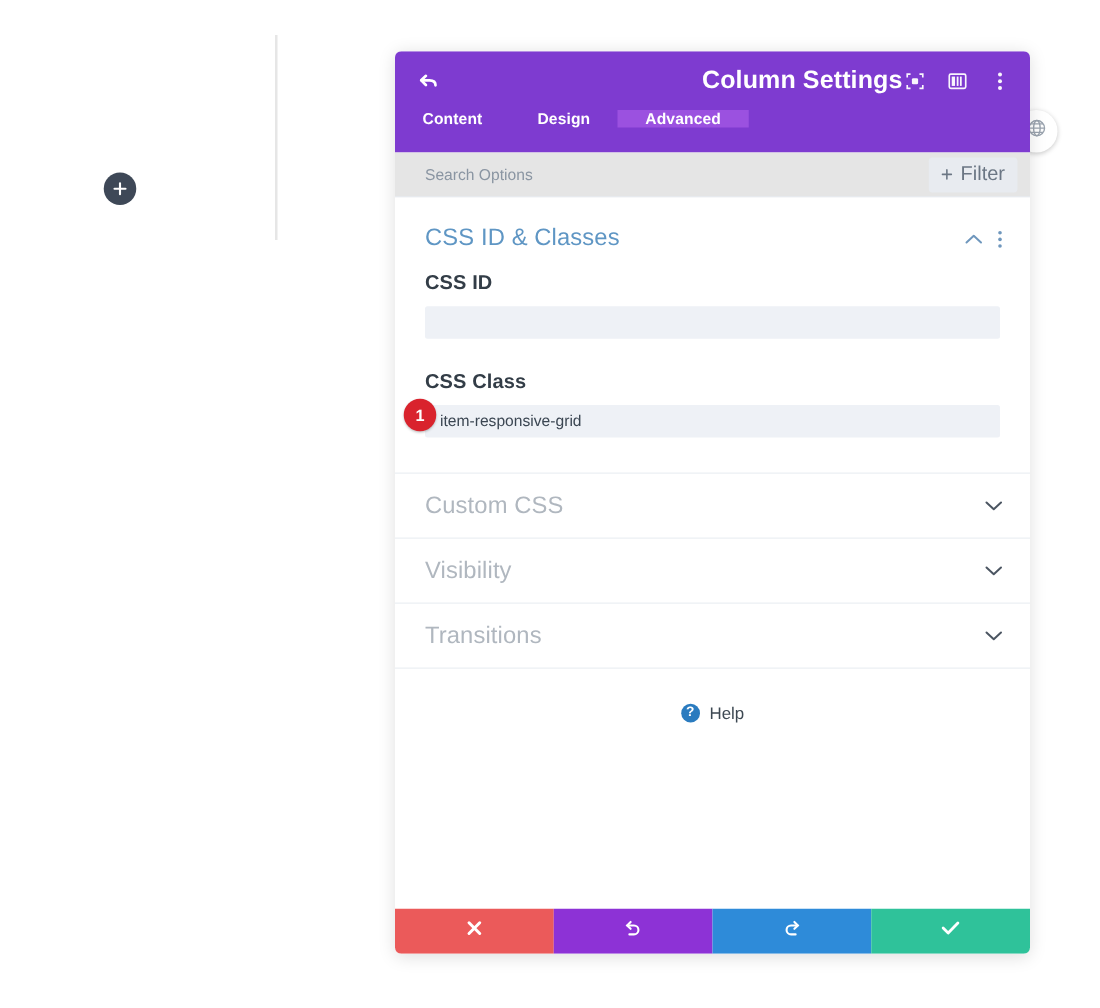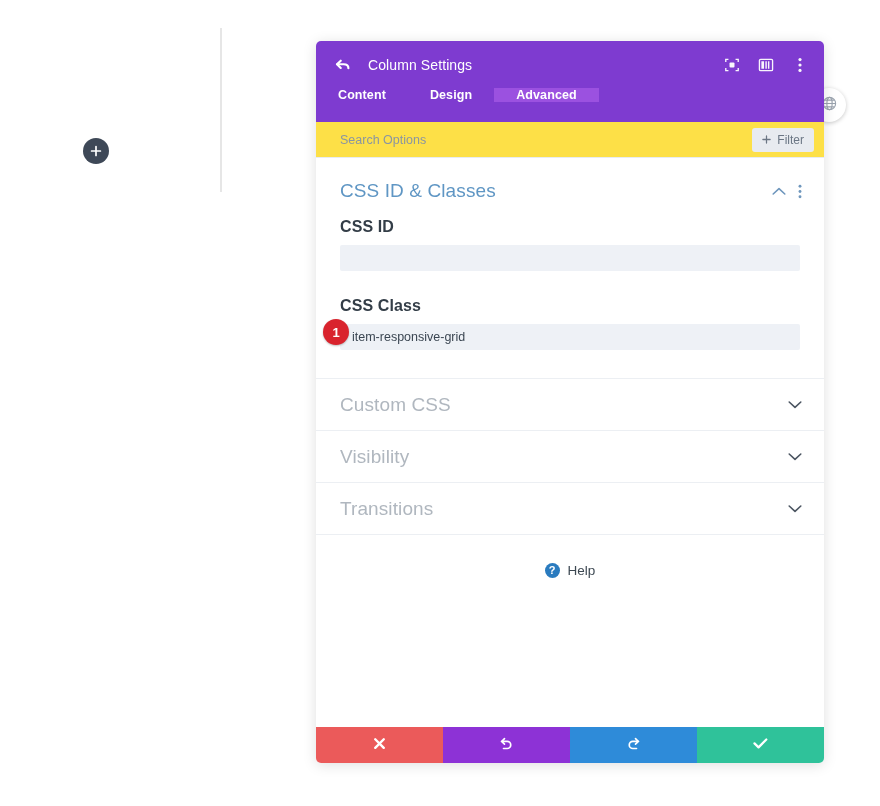--- a/index.html
+++ b/index.html
@@ -48,22 +48,22 @@
   }
 
   
   .modal-header {
     height: 47px; background: #7e3bd0;
     display: flex; align-items: center; padding: 0 14px 0 18px;
     flex: 0 0 auto;
   }
   .back-icon { color: #fff; display: flex; align-items: center; cursor: pointer; }
   .modal-title {
-    color: #ffffff; font-size: 14px; font-weight: normal;
-    margin-left: 16px; letter-spacing: 0.1px; flex: 1 1 auto;
+    color: #ffffff; font-size: 20px; font-weight: bold;
+    margin-left: 16px; letter-spacing: 0.1px; flex: 1 1 auto; text-align: right;
   }
   .header-actions { display: flex; align-items: center; gap: 14px; }
   .hdr-icon {
     width: 20px; height: 20px; color: #ffffff;
     display: flex; align-items: center; justify-content: center;
     opacity: 0.95; cursor: pointer;
   }
 
   
   .tabbar {
@@ -72,35 +72,35 @@
   }
   .tab {
     display: flex; align-items: center; justify-content: center;
     padding: 0 22px; color: #ffffff; font-size: 12.5px;
     font-weight: bold; cursor: pointer; letter-spacing: 0.1px;
   }
   .tab.active { background: #9b51e0; }
 
   
   .searchbar {
-    height: 36px; background: #fde047;
+    height: 36px; background: #e5e5e5;
     border-bottom: 1px solid #e8ecf1;
     display: flex; align-items: center;
     padding: 0 10px 0 24px; flex: 0 0 auto;
   }
   .search-input {
     flex: 1 1 auto; border: none; background: transparent; outline: none;
     font-family: "Liberation Sans", sans-serif;
     font-size: 12.5px; color: #5a6672;
   }
   .search-input::placeholder { color: #8a95a2; }
   .filter-btn {
     display: flex; align-items: center; gap: 6px;
     background: #e8ebf0; color: #6b7684;
-    font-size: 12px; padding: 5px 10px; border-radius: 3px;
+    font-size: 16px; padding: 5px 10px; border-radius: 3px;
     border: none; cursor: pointer;
     font-family: "Liberation Sans", sans-serif;
   }
 
   
   .modal-body { flex: 1 1 auto; background: #ffffff; overflow: hidden; }
 
   .section-open { padding: 0 0 22px 0; border-bottom: 1px solid #eceff3; }
   .section-head {
     display: flex; align-items: center;

